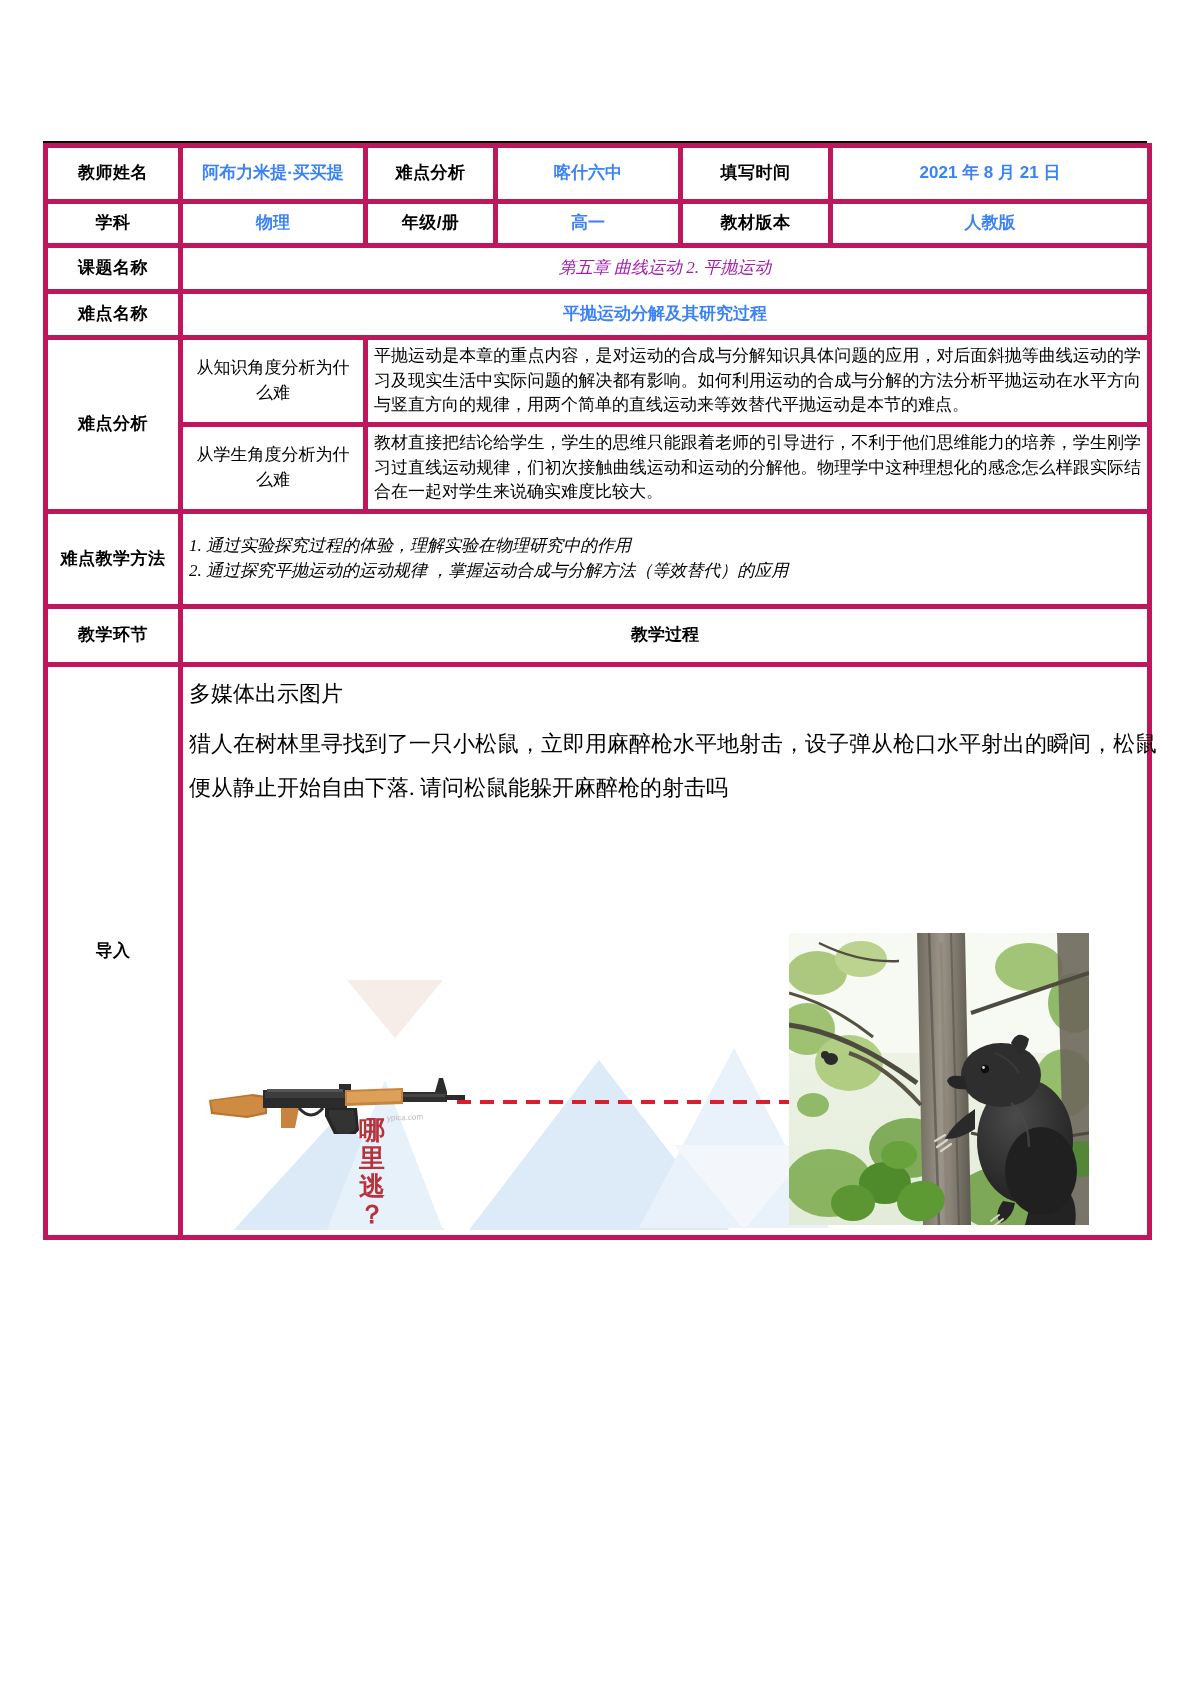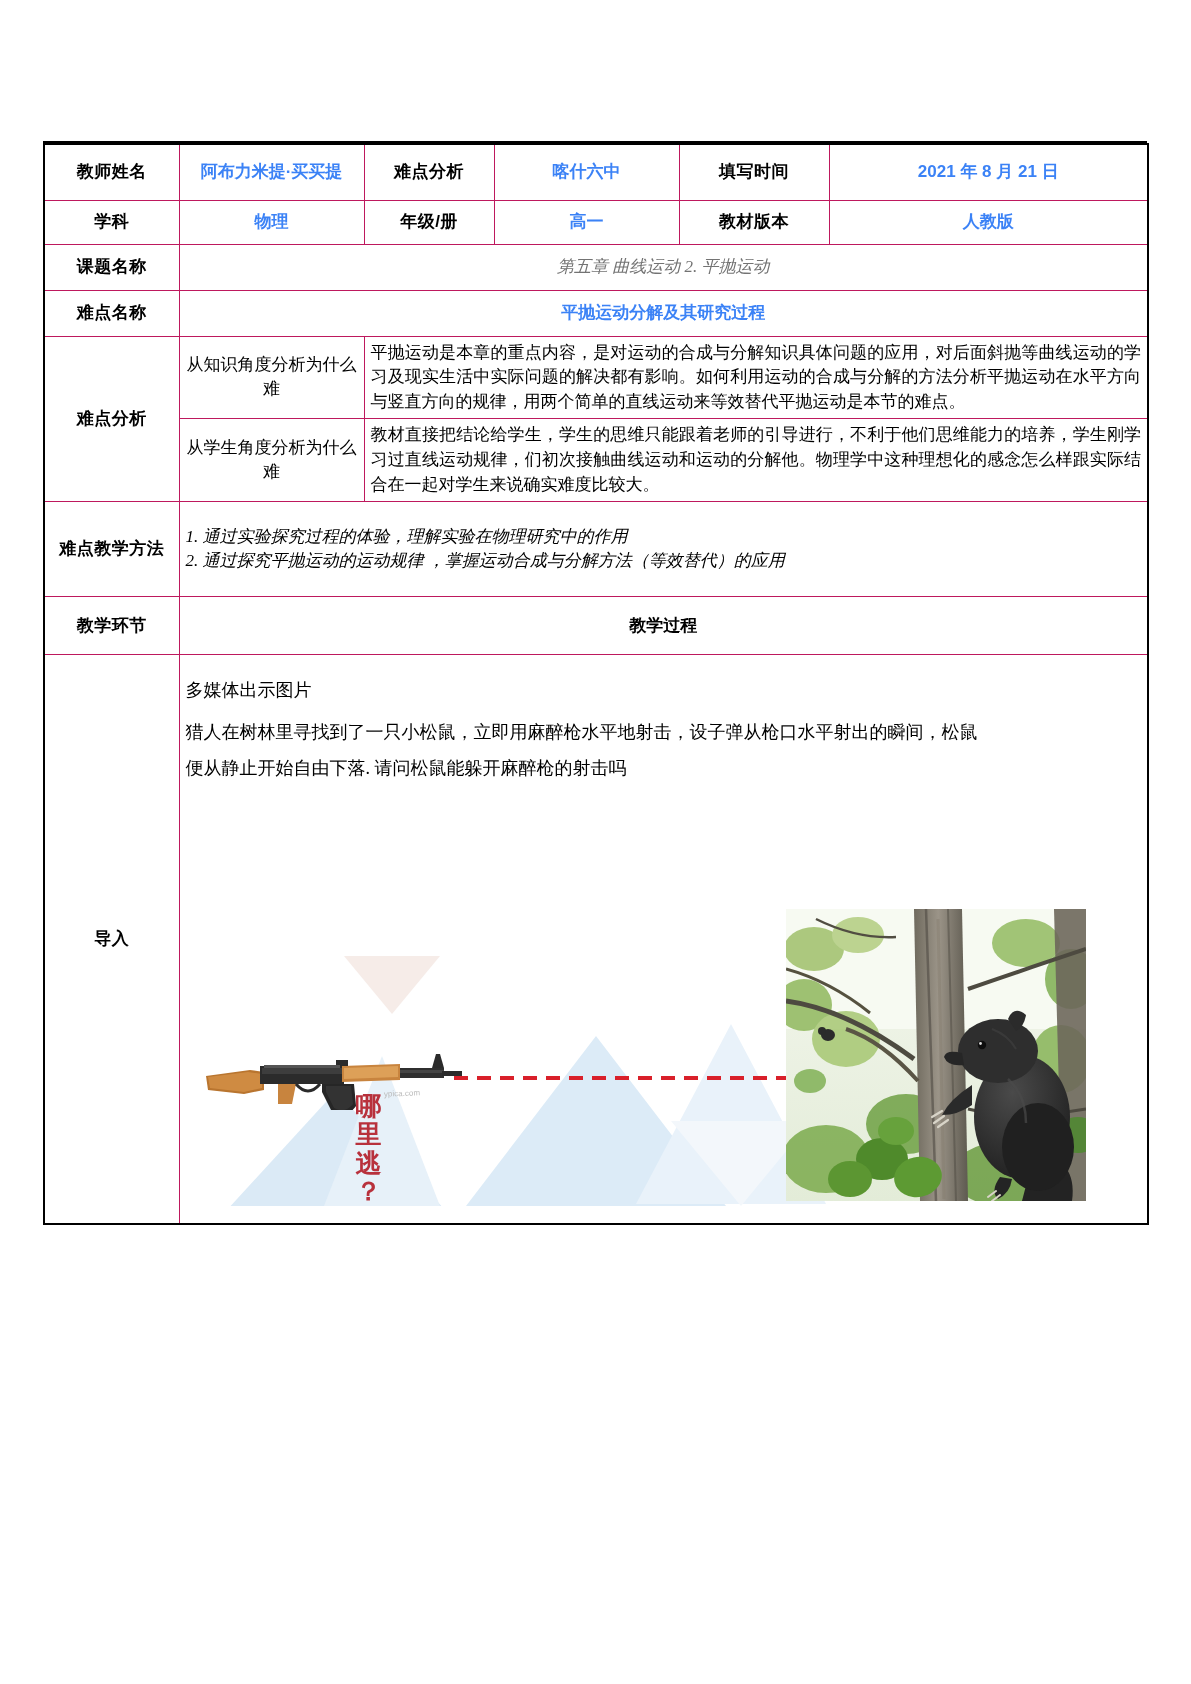--- a/index.html
+++ b/index.html
@@ -25,21 +25,21 @@
 
   .lesson-table {
     position: absolute;
     left: 43px;
     top: 143px;
     width: 1104px;
     border-collapse: collapse;
     table-layout: fixed;
   }
   .lesson-table td {
-    border: 1px solid #be185d;
+    border: 5px solid #be185d;
     padding: 4px 6px;
     vertical-align: middle;
     font-size: 17px;
     line-height: 1.45;
   }
 
   
   .lesson-table {
     border: 2px solid #000;
   }
@@ -53,21 +53,21 @@
   }
   .val-red {
     text-align: center;
     color: #3b82f6;
     font-weight: bold;
     font-family: "Liberation Sans", "DejaVu Sans", sans-serif;
     font-size: 17.5px;
   }
   .val-cyan {
     text-align: center;
-    color: #737373;
+    color: #a21caf;
     font-style: italic;
     font-size: 17px;
     font-family: "Liberation Serif", "DejaVu Serif", serif;
   }
   .row-h1 { height: 56px; }
   .row-h2 { height: 44px; }
   .row-h3 { height: 46px; }
 
   .sub-lbl {
     text-align: center;
@@ -102,21 +102,21 @@
     font-weight: bold;
     font-family: "Liberation Sans", "DejaVu Sans", sans-serif;
     font-size: 17.5px;
   }
   .intro-cell {
     vertical-align: top;
     padding: 14px 10px 10px 14px;
     height: 560px;
   }
   .intro-line {
-    font-size: 18px;
+    font-size: 22px;
     line-height: 2.0;
     font-family: "Liberation Serif", "DejaVu Serif", serif;
     white-space: nowrap;
   }
   .intro-line.first { margin-bottom: 6px; }
 
   
   .illus {
     position: relative;
     width: 100%;

